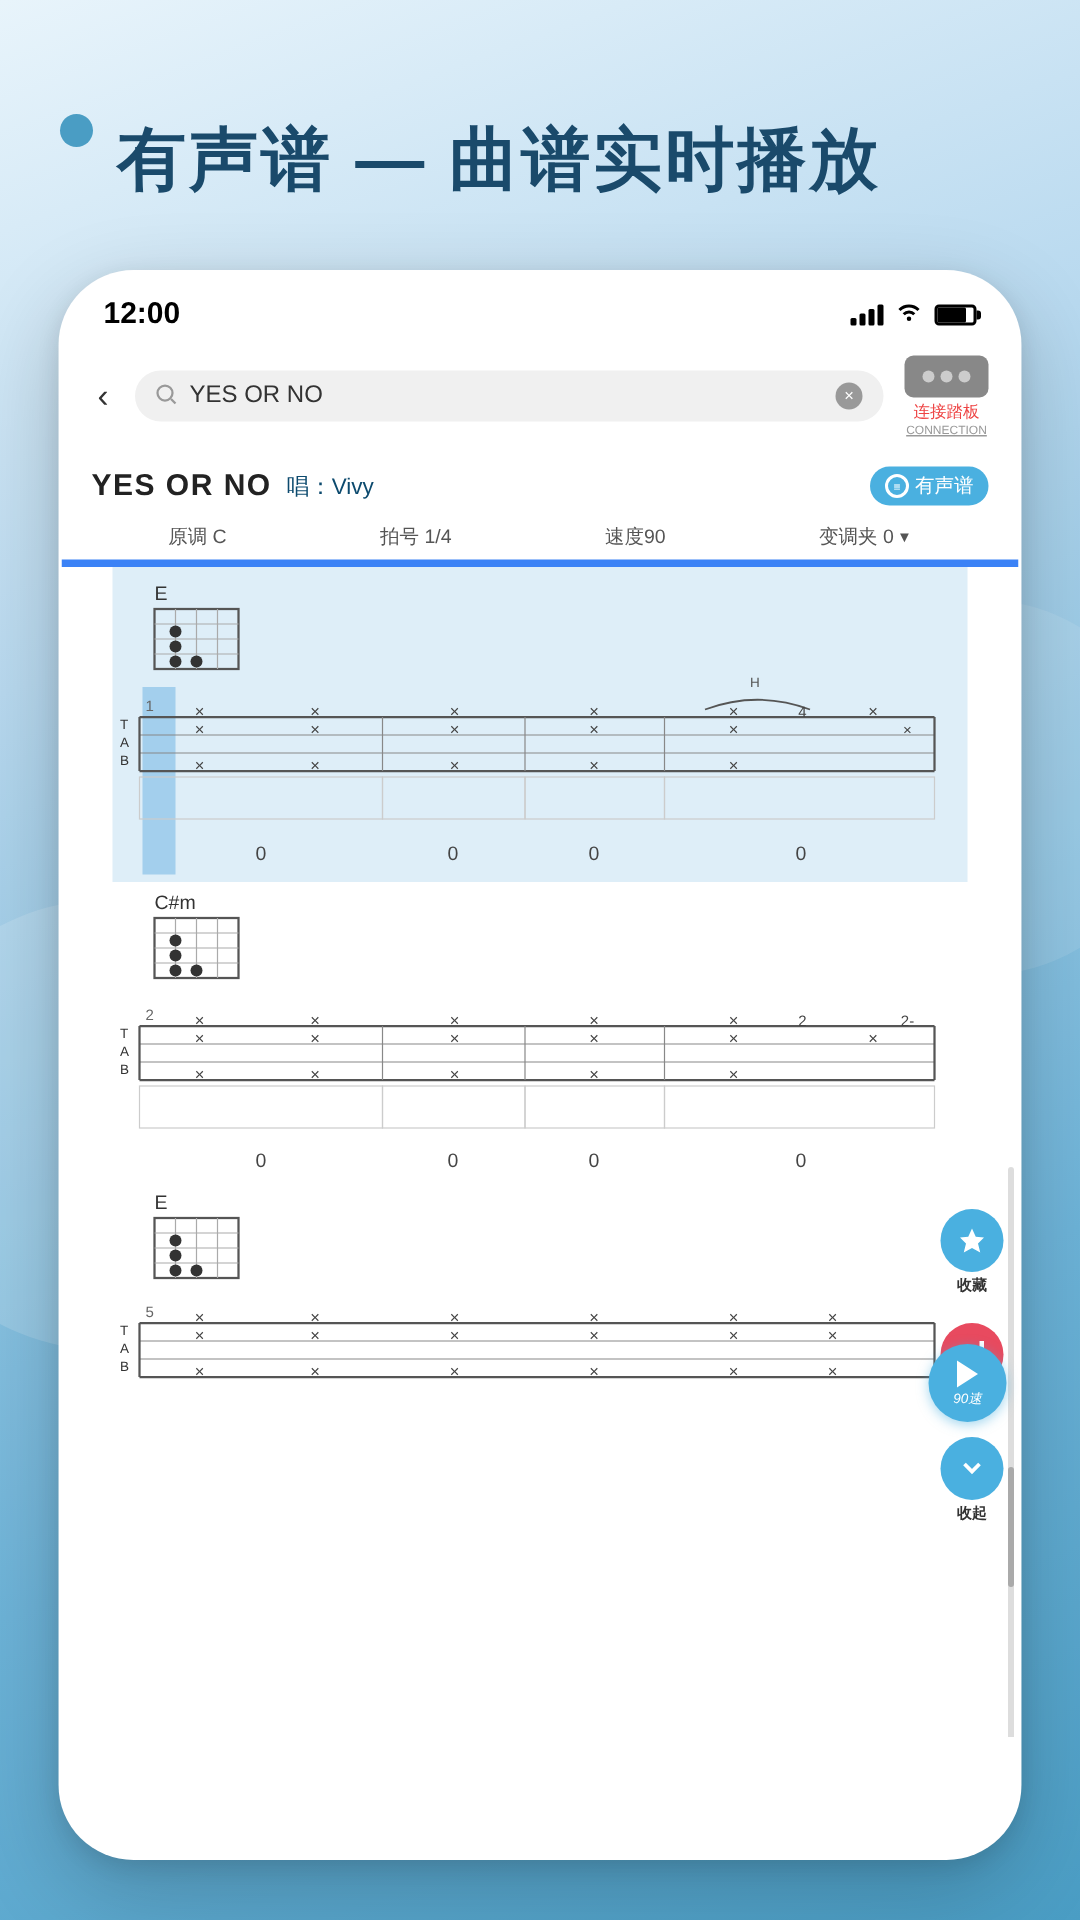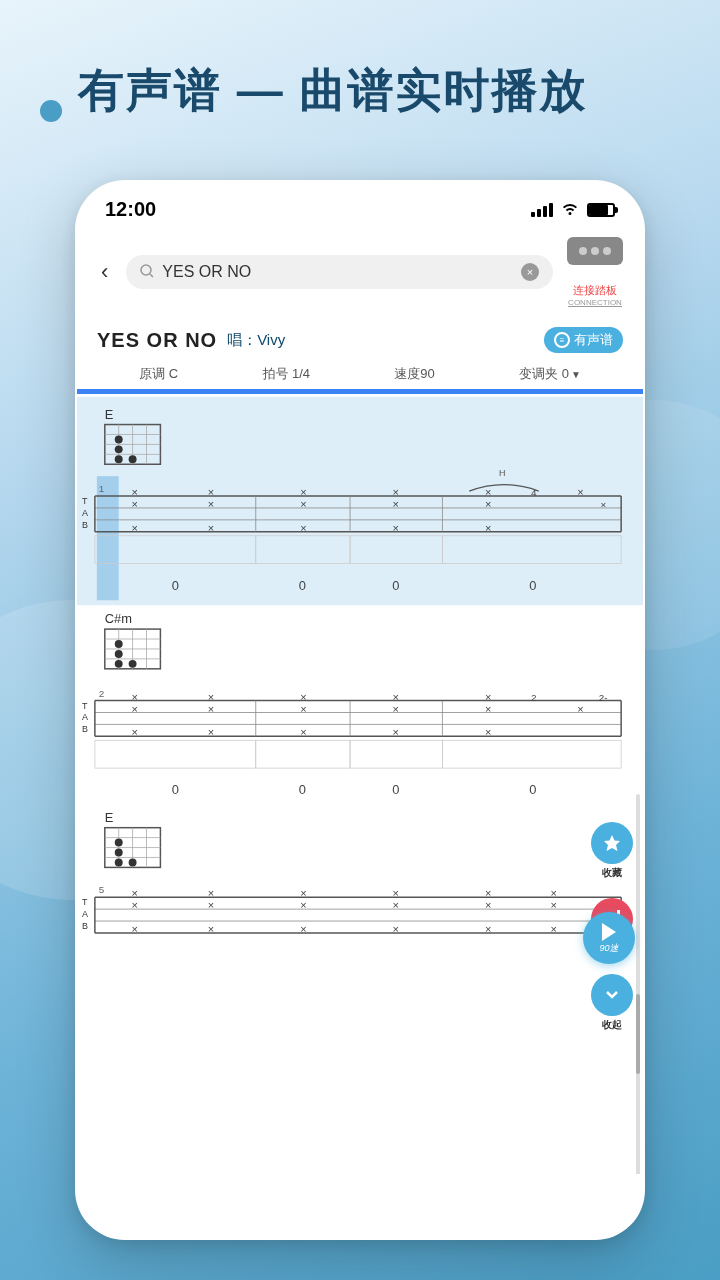--- a/index.html
+++ b/index.html
@@ -29,22 +29,23 @@
       width: 250px;
       height: 250px;
       border-radius: 50%;
       background: rgba(255,255,255,0.1);
     }
 
     
     .header {
       padding: 60px 40px 20px 40px;
       display: flex;
-      align-items: flex-end;
+      align-items: flex-start;
       gap: 16px;
+      margin-top: 16px;
     }
     .header-dot {
       width: 22px;
       height: 22px;
       border-radius: 50%;
       background: #4a9dc4;
       flex-shrink: 0;
     }
     .header-title {
       font-size: 46px;
@@ -52,21 +53,21 @@
       color: #1a4a6b;
       letter-spacing: 2px;
     }
 
     
     .phone-mockup {
       position: absolute;
       top: 180px;
       left: 50%;
       transform: translateX(-50%);
-      width: 570px;
+      width: 642px;
       height: 1060px;
       background: #ffffff;
       border-radius: 50px;
       box-shadow: 0 20px 60px rgba(0,0,0,0.2), 0 4px 15px rgba(0,0,0,0.1);
       overflow: hidden;
       border: 2px solid rgba(255,255,255,0.8);
     }
 
     
     .status-bar {
@@ -169,21 +170,21 @@
       justify-content: center;
       color: #fff;
       font-size: 11px;
       cursor: pointer;
     }
     .connection-btn {
       width: 64px;
       display: flex;
       flex-direction: column;
       align-items: center;
-      gap: 18px;
+      gap: 2px;
     }
     .connection-device {
       width: 56px;
       height: 28px;
       background: #888;
       border-radius: 6px;
       display: flex;
       align-items: center;
       justify-content: center;
       gap: 4px;

